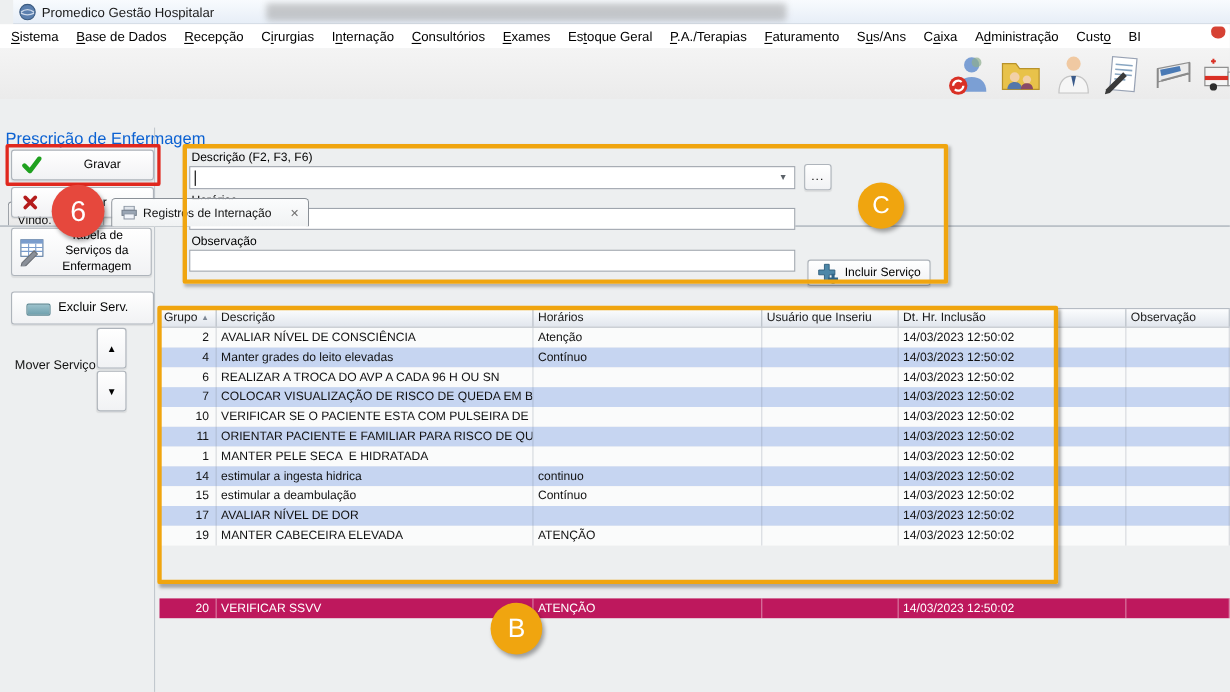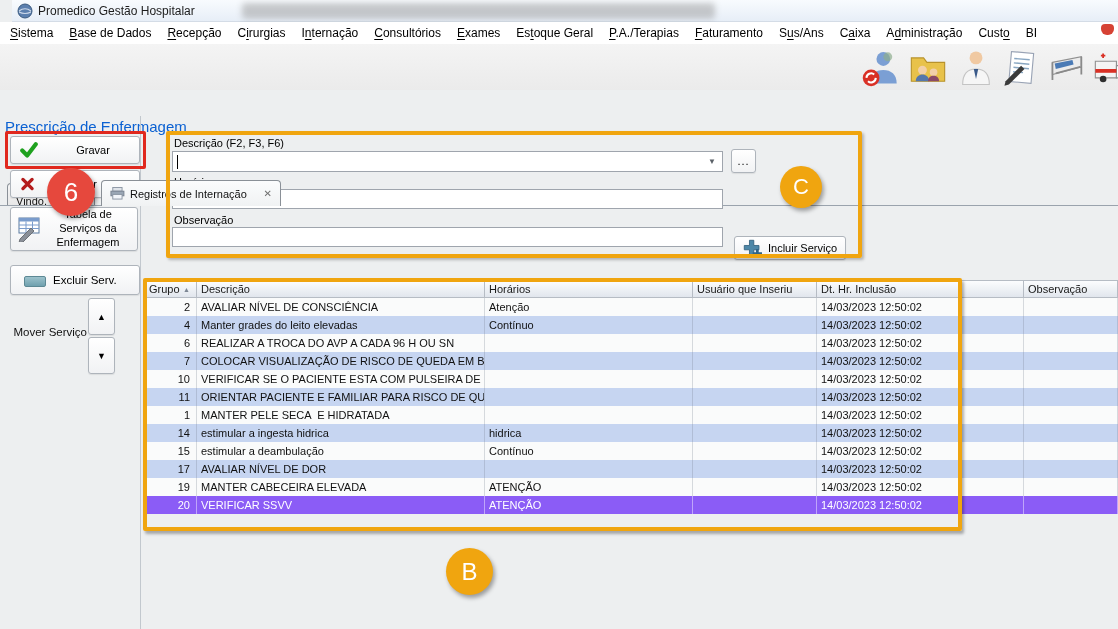--- a/index.html
+++ b/index.html
@@ -94,21 +94,21 @@
   #table { position:absolute; left:145px; top:280px; width:973px; }
   #table-header, .tr { display:grid;
     grid-template-columns:52px 288px 208px 124px 207px minmax(0,1fr); }
   #table-header { height:18px; background:linear-gradient(#fcfdfe,#e1e6ed);
     border-top:1px solid #b6bcc4; border-bottom:1px solid #b6bcc4; }
   .th { position:relative; line-height:16px; padding:0 4px; color:#1a1a1a;
     border-right:1px solid #b6bcc4; overflow:hidden; white-space:nowrap; }
   .th .sort { position:absolute; right:6px; top:1px; font-size:7px; color:#7d8794; }
   .tr { height:18px; background:#fafbfb; }
   .tr.alt { background:#c6d5f1; }
-  .tr.sel { background:#8b5cf6; color:#fff; }
+  .tr.sel { background:#be185d; color:#fff;margin-top:48px; }
   .td { line-height:18px; padding:0 4px; overflow:hidden; white-space:pre;
     border-right:1px solid rgba(120,130,145,.28); }
   .tr.sel .td { border-right-color:rgba(255,255,255,.45); }
   .td.c0 { text-align:right; padding-right:6px; }
 
   
   #ann-rect-gravar { position:absolute; left:5px; top:131px; width:141px;
     height:38px; border:3px solid #e0281e; border-radius:2px; z-index:40; }
   #ann-box-form { position:absolute; left:166px; top:131px; width:696px;
     height:127px; border:4px solid #f0a50f; border-radius:2px; z-index:40;
@@ -368,21 +368,21 @@
         <div class="td c0">1</div>
         <div class="td c1">MANTER PELE SECA  E HIDRATADA</div>
         <div class="td c2"></div>
         <div class="td c3"></div>
         <div class="td c4">14/03/2023 12:50:02</div>
         <div class="td c5"></div>
       </div>
       <div class="tr alt">
         <div class="td c0">14</div>
         <div class="td c1">estimular a ingesta hidrica</div>
-        <div class="td c2">hidrica</div>
+        <div class="td c2">continuo</div>
         <div class="td c3"></div>
         <div class="td c4">14/03/2023 12:50:02</div>
         <div class="td c5"></div>
       </div>
       <div class="tr">
         <div class="td c0">15</div>
         <div class="td c1">estimular a deambulação</div>
         <div class="td c2">Contínuo</div>
         <div class="td c3"></div>
         <div class="td c4">14/03/2023 12:50:02</div>

